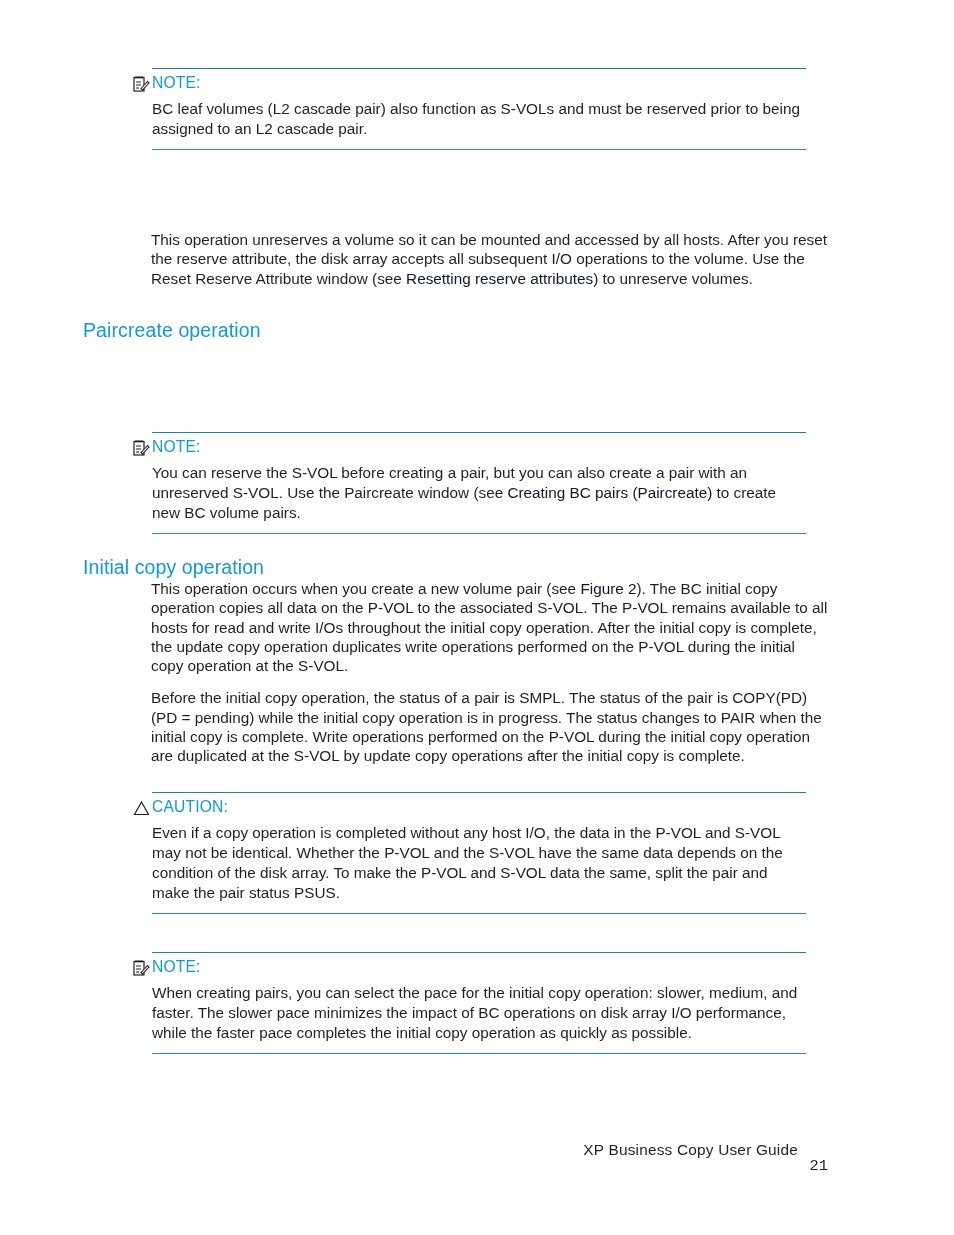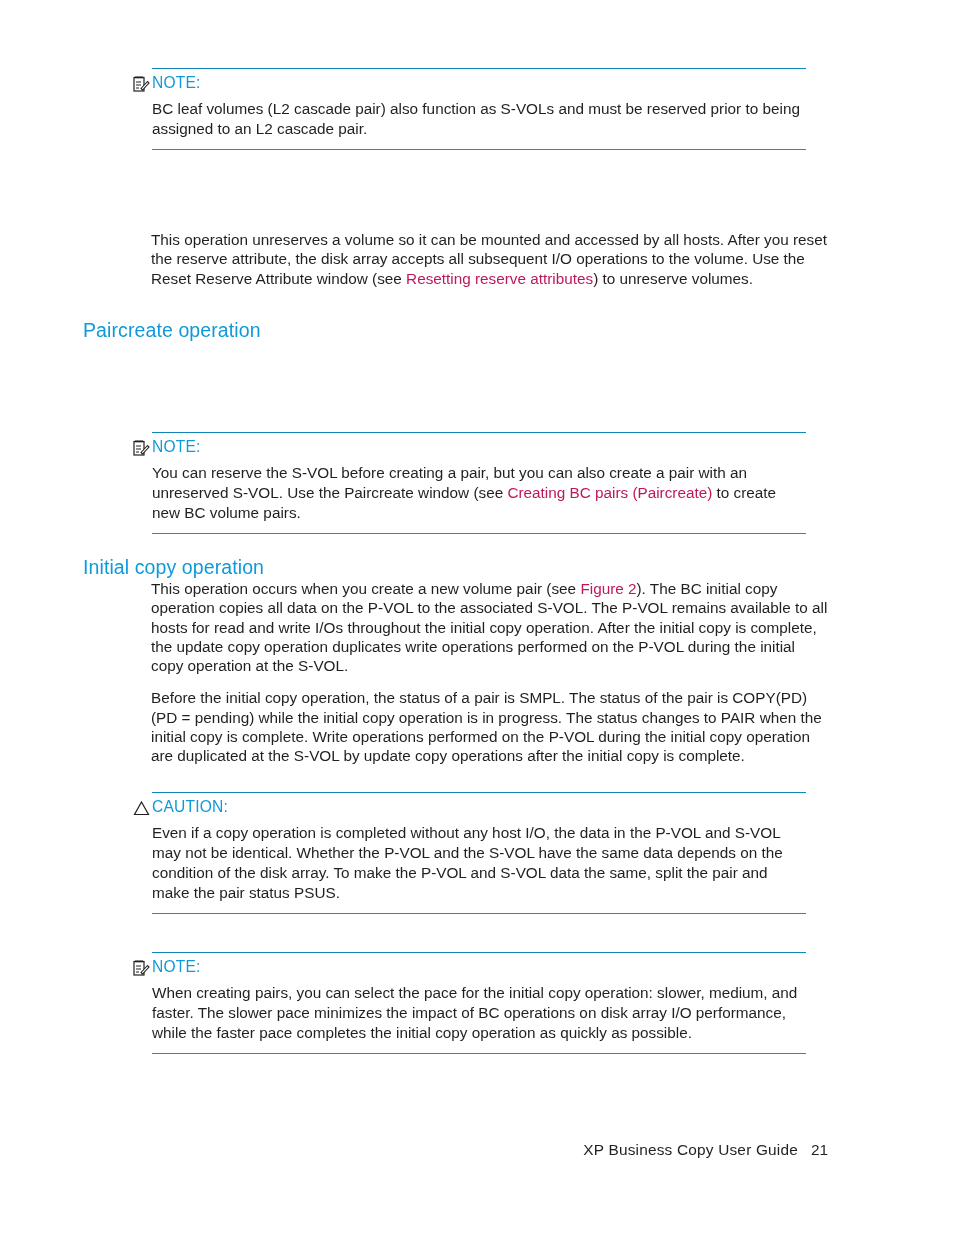--- a/index.html
+++ b/index.html
@@ -43,21 +43,21 @@
     line-height: 19.3px;
     color: #231f20;
     text-align: left;
   }
 
   .body p {
     margin: 0 0 6px 0;
   }
 
   a.xref, .xref {
-    color: #be185d;
+    color: #0f172a;
     text-decoration: none;
   }
 
   
   .admon {
     position: absolute;
     left: 133px;
     width: 673px;
   }
   .admon .rule {
@@ -113,25 +113,26 @@
     right: 156px;
     top: 0;
     font-size: 15.4px;
     color: #231f20;
     white-space: nowrap;
     letter-spacing: 0.2px;
   }
   .footer .pageno {
     position: absolute;
     right: 126px;
-    top: 0;
+    top: 16px;
     width: 28px;
     text-align: right;
     font-size: 15.4px;
     color: #231f20;
+    font-family: Liberation Mono, monospace;
   }
 </style>
 </head>
 <body>
 
 <div class="page">
 
   <div class="admon" style="top:68px;">
     <div class="rule"></div>
     <div class="head">

